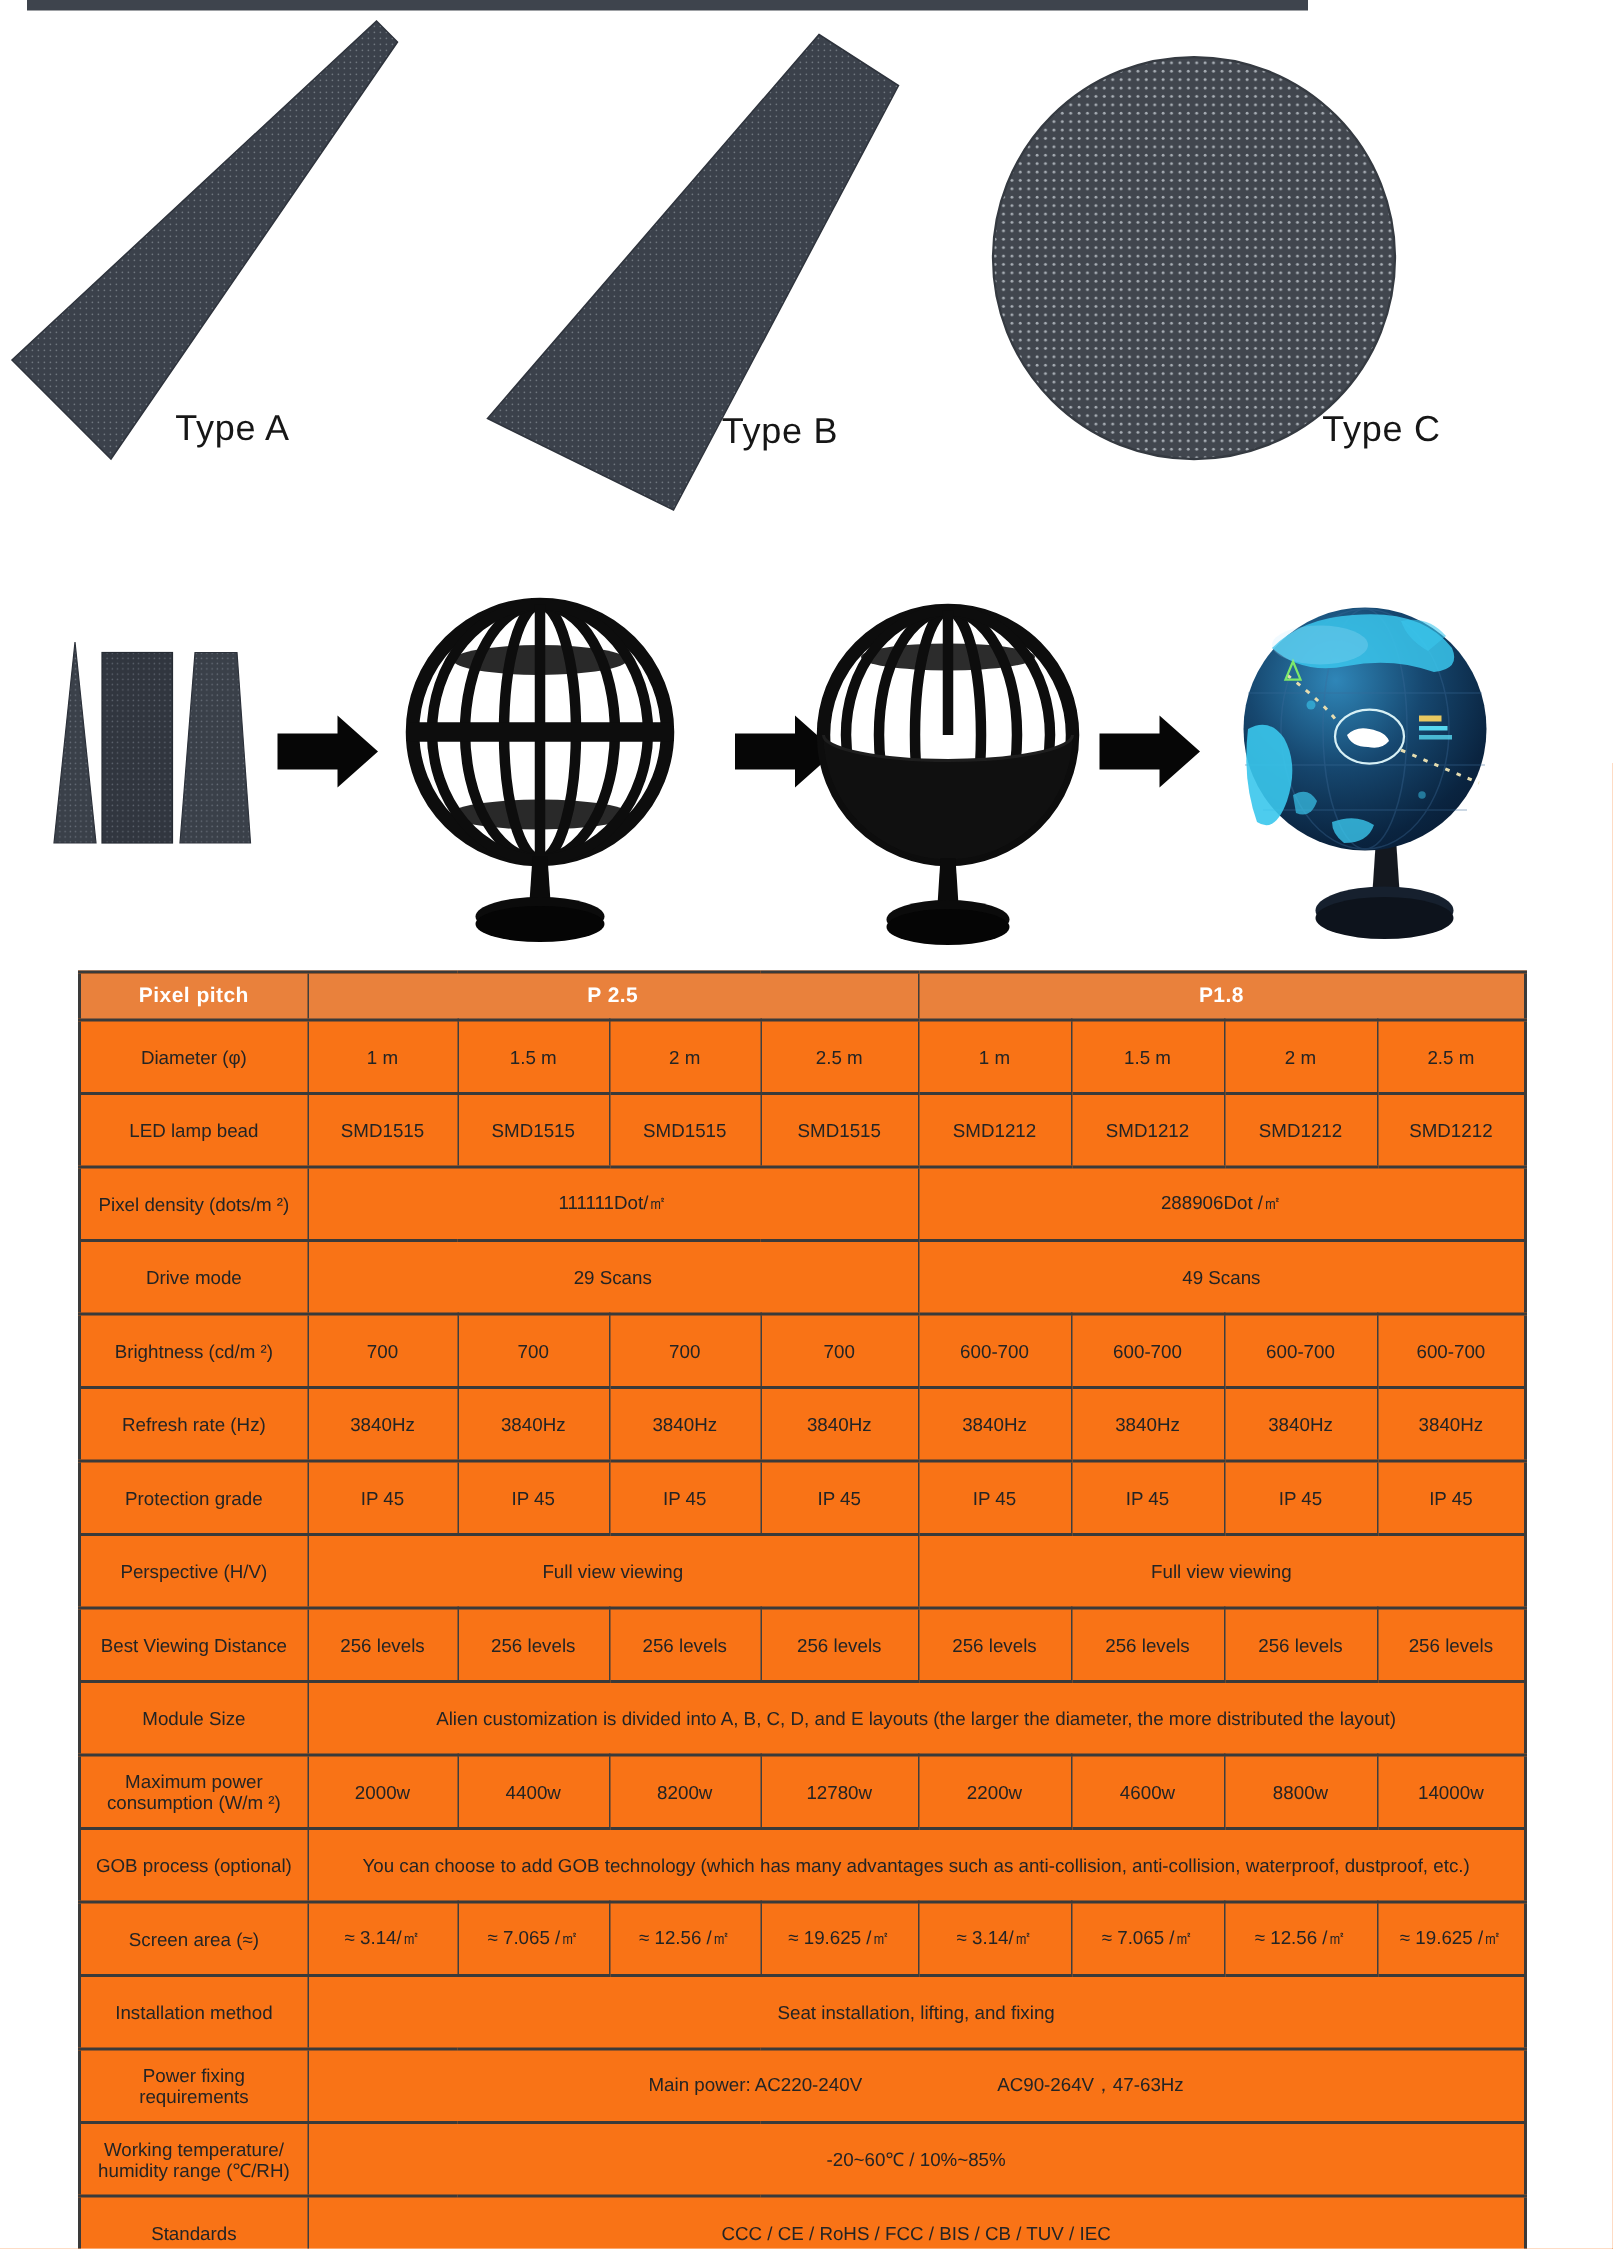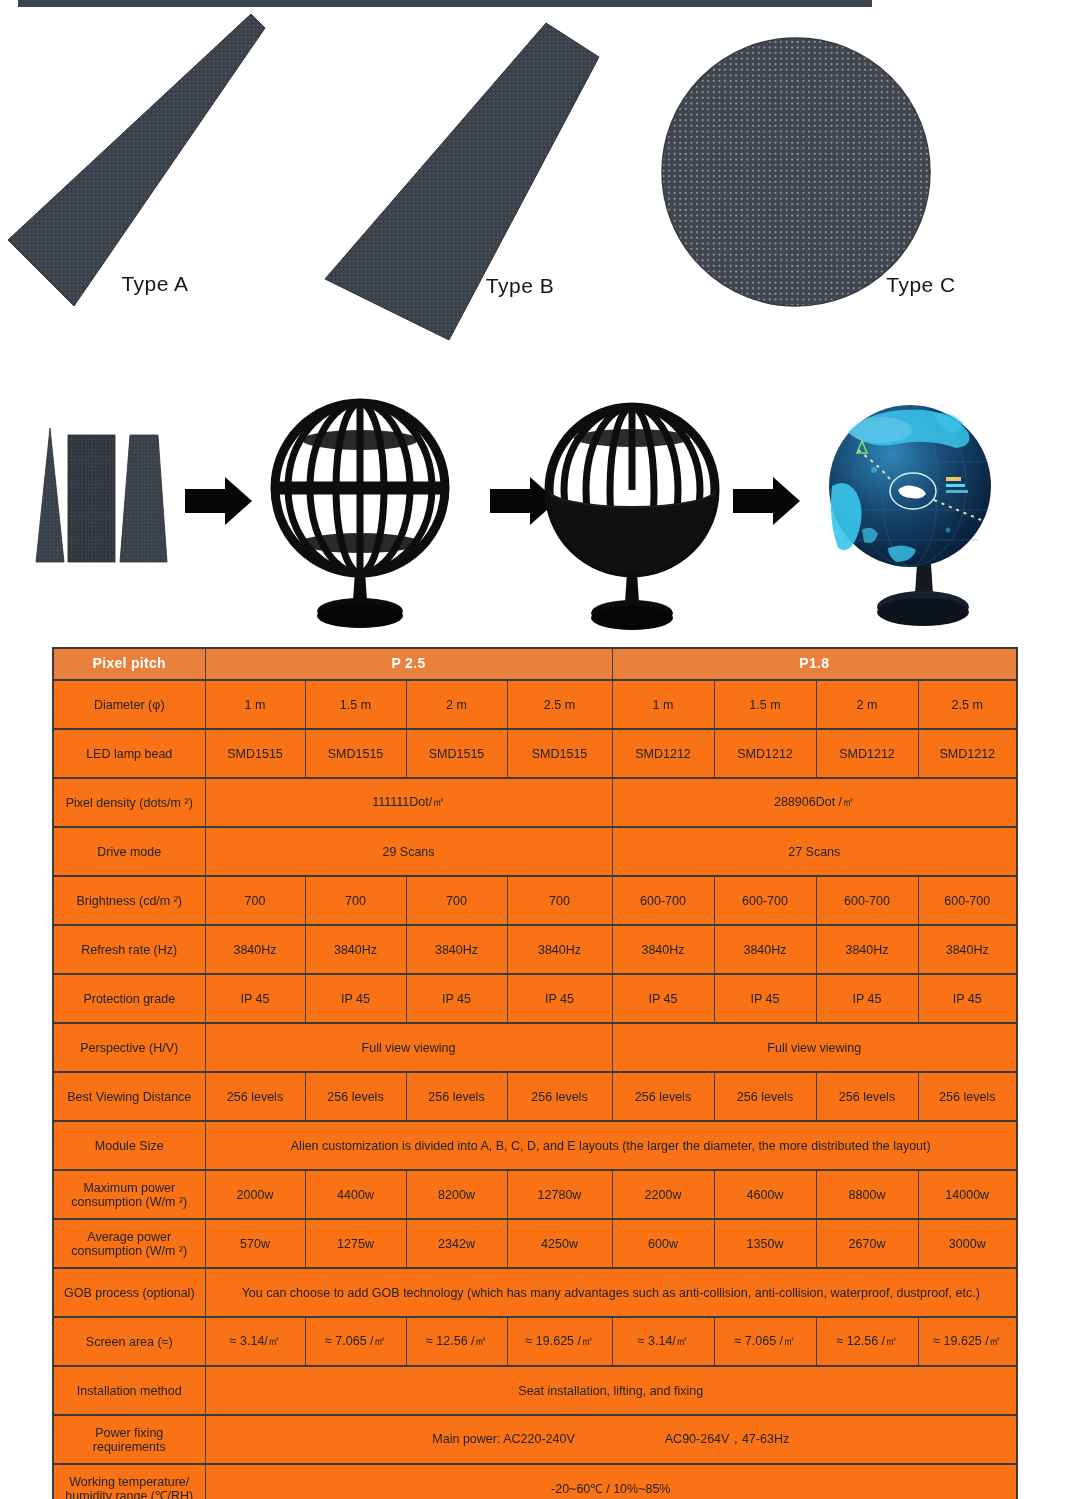--- a/index.html
+++ b/index.html
@@ -1,18 +1,18 @@
 <!DOCTYPE html>
 <html><head>
 <meta charset="utf-8">
 <style>
   html,body{margin:0;padding:0;background:#ffffff;}
   body{width:1075px;height:1499px;position:relative;font-family:"Liberation Sans",sans-serif;color:#222;overflow:hidden;}
   .abs{position:absolute;}
-  .type-label{position:absolute;width:140px;text-align:center;font-size:21px;color:#161616;letter-spacing:0.5px;}
+  .type-label{position:absolute;width:140px;text-align:center;font-size:24px;color:#161616;letter-spacing:0.5px;}
   
   table.spec{position:absolute;left:52px;top:647px;width:964px;border-collapse:collapse;table-layout:fixed;
              font-size:12.5px;color:#242424;background:#f97316;border:2px solid #3a3a3a;}
   table.spec th, table.spec td{
     border-left:1px solid #3f3f3f;border-right:1px solid #3f3f3f;
     border-top:2px solid #3a3a3a;border-bottom:2px solid #3a3a3a;
     padding:2px 4px;text-align:center;vertical-align:middle;
     overflow:hidden;white-space:normal;}
   table.spec tr{height:49px;}
   table.spec thead tr{height:32px;}
@@ -189,21 +189,21 @@
         <td>SMD1212</td>
       </tr>
       <tr>
         <th>Pixel density (dots/m ²)</th>
         <td colspan="4">111111Dot/㎡</td>
         <td colspan="4">288906Dot /㎡</td>
       </tr>
       <tr>
         <th>Drive mode</th>
         <td colspan="4">29 Scans</td>
-        <td colspan="4">27 Scans</td>
+        <td colspan="4">49 Scans</td>
       </tr>
       <tr>
         <th>Brightness (cd/m ²)</th>
         <td>700</td>
         <td>700</td>
         <td>700</td>
         <td>700</td>
         <td>600-700</td>
         <td>600-700</td>
         <td>600-700</td>
@@ -256,31 +256,20 @@
         <td>2000w</td>
         <td>4400w</td>
         <td>8200w</td>
         <td>12780w</td>
         <td>2200w</td>
         <td>4600w</td>
         <td>8800w</td>
         <td>14000w</td>
       </tr>
       <tr>
-        <th>Average power consumption (W/m ²)</th>
-        <td>570w</td>
-        <td>1275w</td>
-        <td>2342w</td>
-        <td>4250w</td>
-        <td>600w</td>
-        <td>1350w</td>
-        <td>2670w</td>
-        <td>3000w</td>
-      </tr>
-      <tr>
         <th>GOB process (optional)</th>
         <td colspan="8">You can choose to add GOB technology (which has many advantages such as anti-collision, anti-collision, waterproof, dustproof, etc.)</td>
       </tr>
       <tr>
         <th>Screen area (≈)</th>
         <td>≈ 3.14/㎡</td>
         <td>≈ 7.065 /㎡</td>
         <td>≈ 12.56 /㎡</td>
         <td>≈ 19.625 /㎡</td>
         <td>≈ 3.14/㎡</td>

